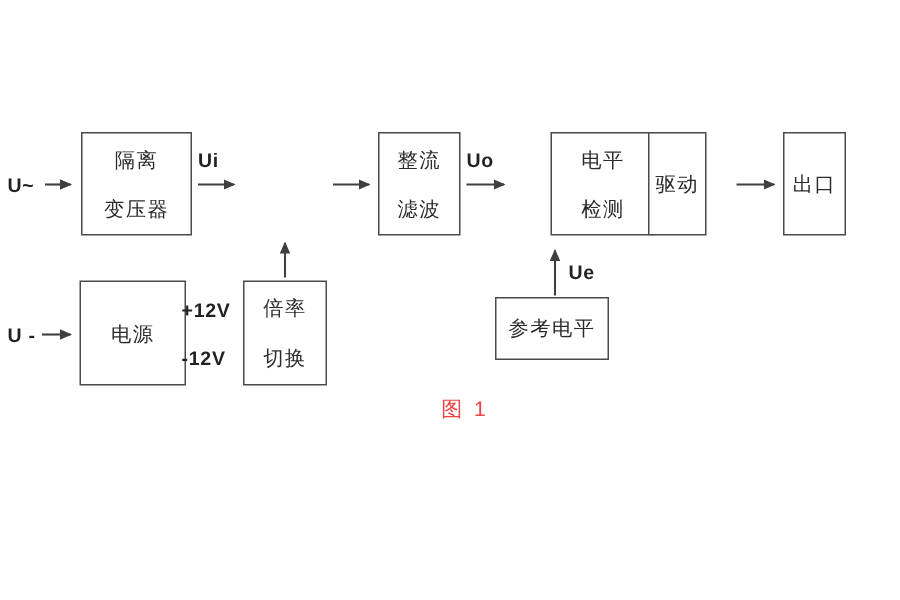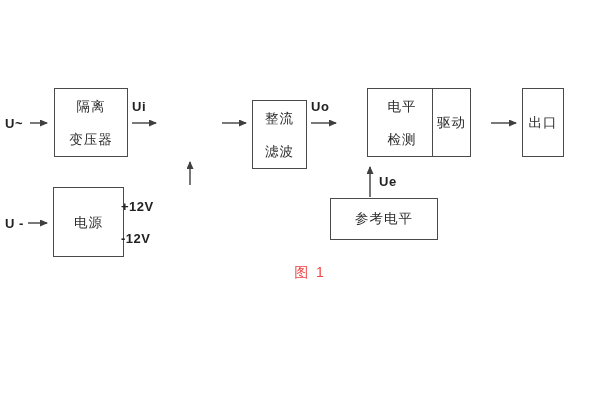--- a/index.html
+++ b/index.html
@@ -29,28 +29,28 @@
     font-size: 13.5px;
     letter-spacing: 1px;
     line-height: 33px;
     color: #2b2b2b;
   }
   .box span { display: block; white-space: nowrap; }
 
   
   .b-isolation  { left: 54px;  top: 88px;  width: 74px; height: 69px; }
   .b-setting    { left: 162px; top: 88px;  width: 56px; height: 69px; }
-  .b-rectifier  { left: 252px; top: 88px;  width: 55px; height: 69px; margin-top: 12px; }
+  .b-rectifier  { left: 252px; top: 88px;  width: 55px; height: 69px; }
   .b-level      { left: 342px; top: 88px;  width: 70px; height: 69px; margin-left: 25px; }
   .b-driver     { left: 432px; top: 88px;  width: 39px; height: 69px; }
   .b-outrelay   { left: 522px; top: 88px;  width: 42px; height: 69px; }
   
   .b-power      { left: 53px;  top: 187px; width: 71px; height: 70px; }
   .b-ratio      { left: 162px; top: 187px; width: 56px; height: 70px; }
-  .b-reference  { left: 330px; top: 198px; width: 108px; height: 42px; line-height: 18px; align-items: center; }
+  .b-reference  { left: 330px; top: 198px; width: 76px; height: 42px; line-height: 18px; align-items: center; }
 
   .sig {
     position: absolute;
     font-size: 13px;
     font-weight: bold;
     color: #222222;
     white-space: nowrap;
     letter-spacing: 0.5px;
   }
   .l-uac   { left: 5px;   top: 116px; }
@@ -119,20 +119,24 @@
   <div class="box b-driver">
     <span>驱动</span>
   </div>
   <div class="box b-outrelay">
     <span>出口</span>
   </div>
 
   <div class="box b-power">
     <span>电源</span>
   </div>
+  <div class="box b-ratio">
+    <span>倍率</span>
+    <span>切换</span>
+  </div>
   <div class="box b-reference">
     <span>参考电平</span>
   </div>
 
   <div class="sig l-uac">U~</div>
   <div class="sig l-udc">U -</div>
   <div class="sig l-ui">Ui</div>
   <div class="sig l-uo">Uo</div>
   <div class="sig l-ue">Ue</div>
   <div class="sig l-p12">+12V</div>

